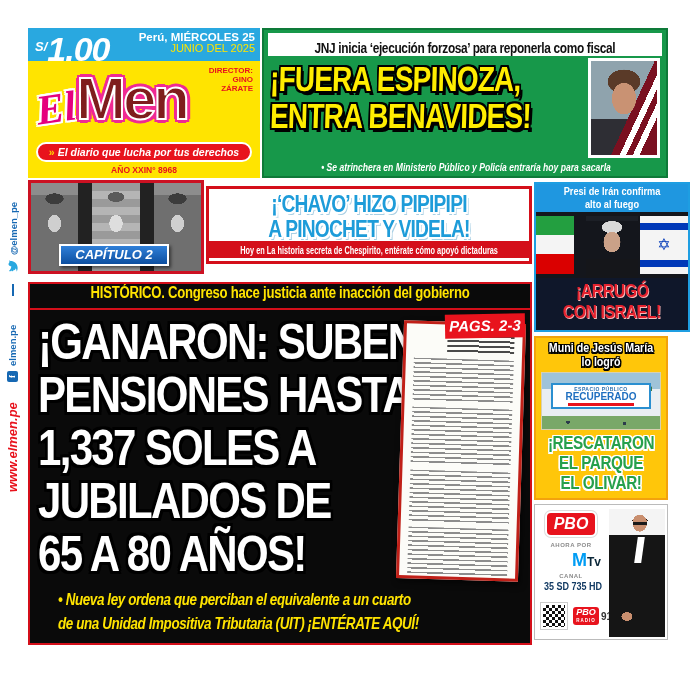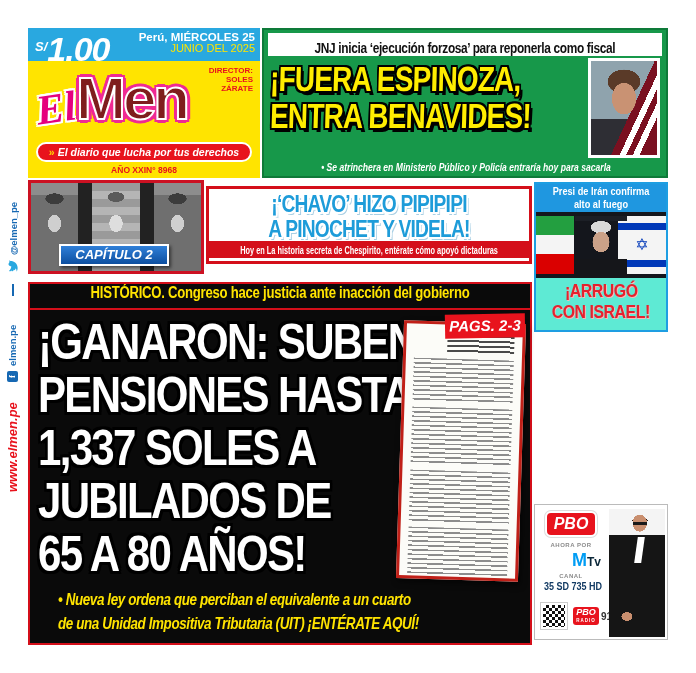--- a/index.html
+++ b/index.html
@@ -118,21 +118,21 @@
        box-shadow:2px 3px 6px rgba(0,0,0,.6)}
   #doc .dp{margin:5px 8px;background:repeating-linear-gradient(180deg,#8c8c8c 0 1.5px,transparent 1.5px 4.5px)}
   #doc .dp.t{width:58%;margin-left:auto;height:24px;
        background:repeating-linear-gradient(180deg,#4a4a4a 0 2px,transparent 2px 5px)}
   #doc .dp.a{height:44px}.dp.b{height:58px}.dp.c{height:52px}.dp.d{height:48px}
   #main-deck{left:28px;bottom:7px;line-height:24px}
   #main-deck div{color:#ffe400;font-size:17px;font-weight:bold;font-style:italic;
         letter-spacing:-.5px;white-space:nowrap;transform:scaleX(.79);transform-origin:left}
 
   
-  #iran{left:534px;top:182px;width:134px;height:150px;background:#5eead4;
+  #iran{left:534px;top:182px;width:156px;height:150px;background:#0f172a;
         border:2px solid #1e9ee2}
   #iran-kicker{height:28px;background:#1f97e0;color:#fff;font-size:11.5px;font-weight:bold;
         text-align:center;line-height:13px;padding-top:1px;overflow:hidden}
   #iran-kicker div{white-space:nowrap;transform:scaleX(.8)}
   #iran-photo{height:66px;background:#14161c;position:relative;overflow:hidden}
   #iran-flag{position:absolute;left:0;top:4px;width:38px;height:58px;
         background:linear-gradient(180deg,#239f40 0 33%,#f4f4f4 33% 66%,#da0000 66%)}
   #isr-flag{position:absolute;right:0;top:4px;width:48px;height:58px;background:
         linear-gradient(180deg,transparent 0 12%,#0038b8 12% 24%,transparent 24% 76%,#0038b8 76% 88%,transparent 88%),#f4f4f4;
         display:flex;align-items:center;justify-content:center}
@@ -231,21 +231,21 @@
       <div class="abs" id="price">
         <span class="cur">S/</span><span class="val">1.00</span>
       </div>
       <div class="abs" id="dateline">
         <div class="d1">Perú, MIÉRCOLES 25</div>
         <div class="d2">JUNIO DEL 2025</div>
       </div>
     </div>
     <div class="abs" id="director">
       <div>DIRECTOR:</div>
-      <div>SOLES</div>
+      <div>GINO</div>
       <div>ZÁRATE</div>
     </div>
     <div class="abs" id="logo">
       <div class="abs" id="logo-el">El</div>
       <div class="abs" id="logo-men">Men</div>
     </div>
     <div class="abs" id="tagline">
       <span class="arr">»</span>
       <span>El diario que lucha por tus derechos</span>
     </div>
@@ -320,20 +320,38 @@
         <span>✡</span>
       </div>
       <div id="iran-face"></div>
     </div>
     <div id="iran-head">
       <div>¡ARRUGÓ</div>
       <div>CON ISRAEL!</div>
     </div>
   </div>
 
+  <div class="abs" id="muni">
+    <div id="muni-kicker">
+      <div>Muni de Jesús María</div>
+      <div>lo logró</div>
+    </div>
+    <div id="muni-photo">
+      <div id="muni-banner">
+        <div class="b1">ESPACIO PÚBLICO</div>
+        <div class="b2">RECUPERADO</div>
+        <div class="b3"></div>
+      </div>
+    </div>
+    <div id="muni-head">
+      <div>¡RESCATARON</div>
+      <div>EL PARQUE</div>
+      <div>EL OLIVAR!</div>
+    </div>
+  </div>
 
   <div class="abs" id="pbo">
     <div class="abs" id="pbo-logo">PBO</div>
     <div class="abs" id="pbo-ahora">AHORA POR</div>
     <div class="abs" id="pbo-mtv">
       <span class="m">M</span><span class="tv">Tv</span>
     </div>
     <div class="abs" id="pbo-canal">CANAL</div>
     <div class="abs" id="pbo-ch">35 SD  735 HD</div>
     <div class="abs" id="pbo-qr"></div>

